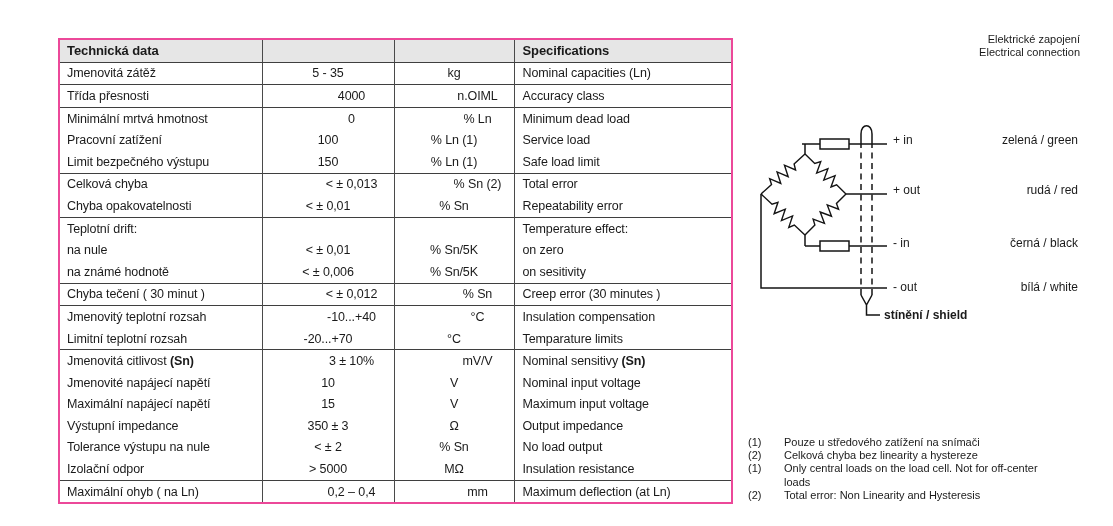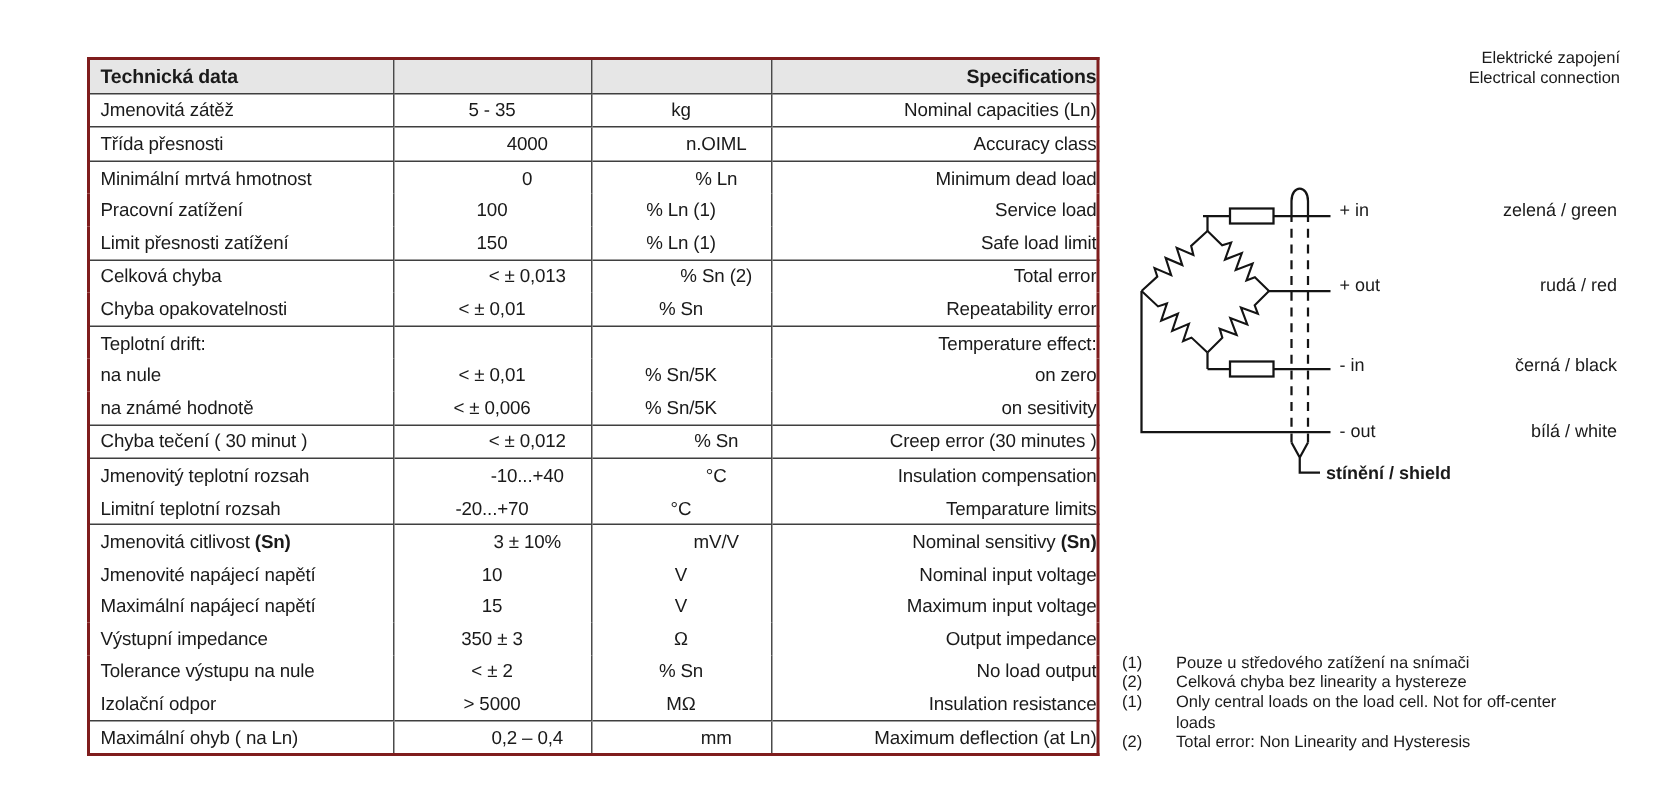--- a/index.html
+++ b/index.html
@@ -11,27 +11,27 @@
   .spec-table{
     position:absolute;left:58px;top:38px;width:673px;
     border-collapse:collapse;table-layout:fixed;
     font-size:12.5px;letter-spacing:-0.1px;
   }
   .spec-table td,.spec-table th{
     height:21.6px;padding:0;vertical-align:middle;
     border-left:1px solid #4a4a4a;border-right:1px solid #4a4a4a;
     white-space:nowrap;overflow:hidden;font-weight:normal;
   }
-  .spec-table{border:2px solid #7f1d1d;}
+  .spec-table{border:2px solid #ec4899;}
   .spec-table tr.hdr td{background:#e6e6e6;font-weight:bold;font-size:13px;border-bottom:1.5px solid #3f3f3f;}
   .spec-table tr.sec td{border-top:1.5px solid #3f3f3f;padding-left:47px;}
   .c-cz{text-align:left;padding-left:7px !important;}
   .c-val{text-align:center;}
   .c-unit{text-align:center;}
-  .c-en{text-align:right;padding-left:8px !important;}
+  .c-en{text-align:left;padding-left:8px !important;}
   
   .conn-title{
     position:absolute;top:33px;right:33px;text-align:right;
     font-size:11px;line-height:13px;
   }
   .circuit-svg{position:absolute;left:750px;top:90px;}
   .term-label{position:absolute;left:893px;font-size:12px;line-height:14px;white-space:nowrap;}
   .wire-label{position:absolute;right:35px;font-size:12px;line-height:14px;white-space:nowrap;text-align:right;}
   .shield-label{position:absolute;left:884px;top:308px;font-size:12px;white-space:nowrap;font-weight:bold;}
   
@@ -77,21 +77,21 @@
           <td class="c-unit">% Ln</td>
           <td class="c-en">Minimum dead load</td>
         </tr>
         <tr>
           <td class="c-cz">Pracovní zatížení</td>
           <td class="c-val">100</td>
           <td class="c-unit">% Ln (1)</td>
           <td class="c-en">Service load</td>
         </tr>
         <tr>
-          <td class="c-cz">Limit přesnosti zatížení</td>
+          <td class="c-cz">Limit bezpečného výstupu</td>
           <td class="c-val">150</td>
           <td class="c-unit">% Ln (1)</td>
           <td class="c-en">Safe load limit</td>
         </tr>
         <tr class="sec">
           <td class="c-cz">Celková chyba</td>
           <td class="c-val">&lt; ± 0,013</td>
           <td class="c-unit">% Sn (2)</td>
           <td class="c-en">Total error</td>
         </tr>

